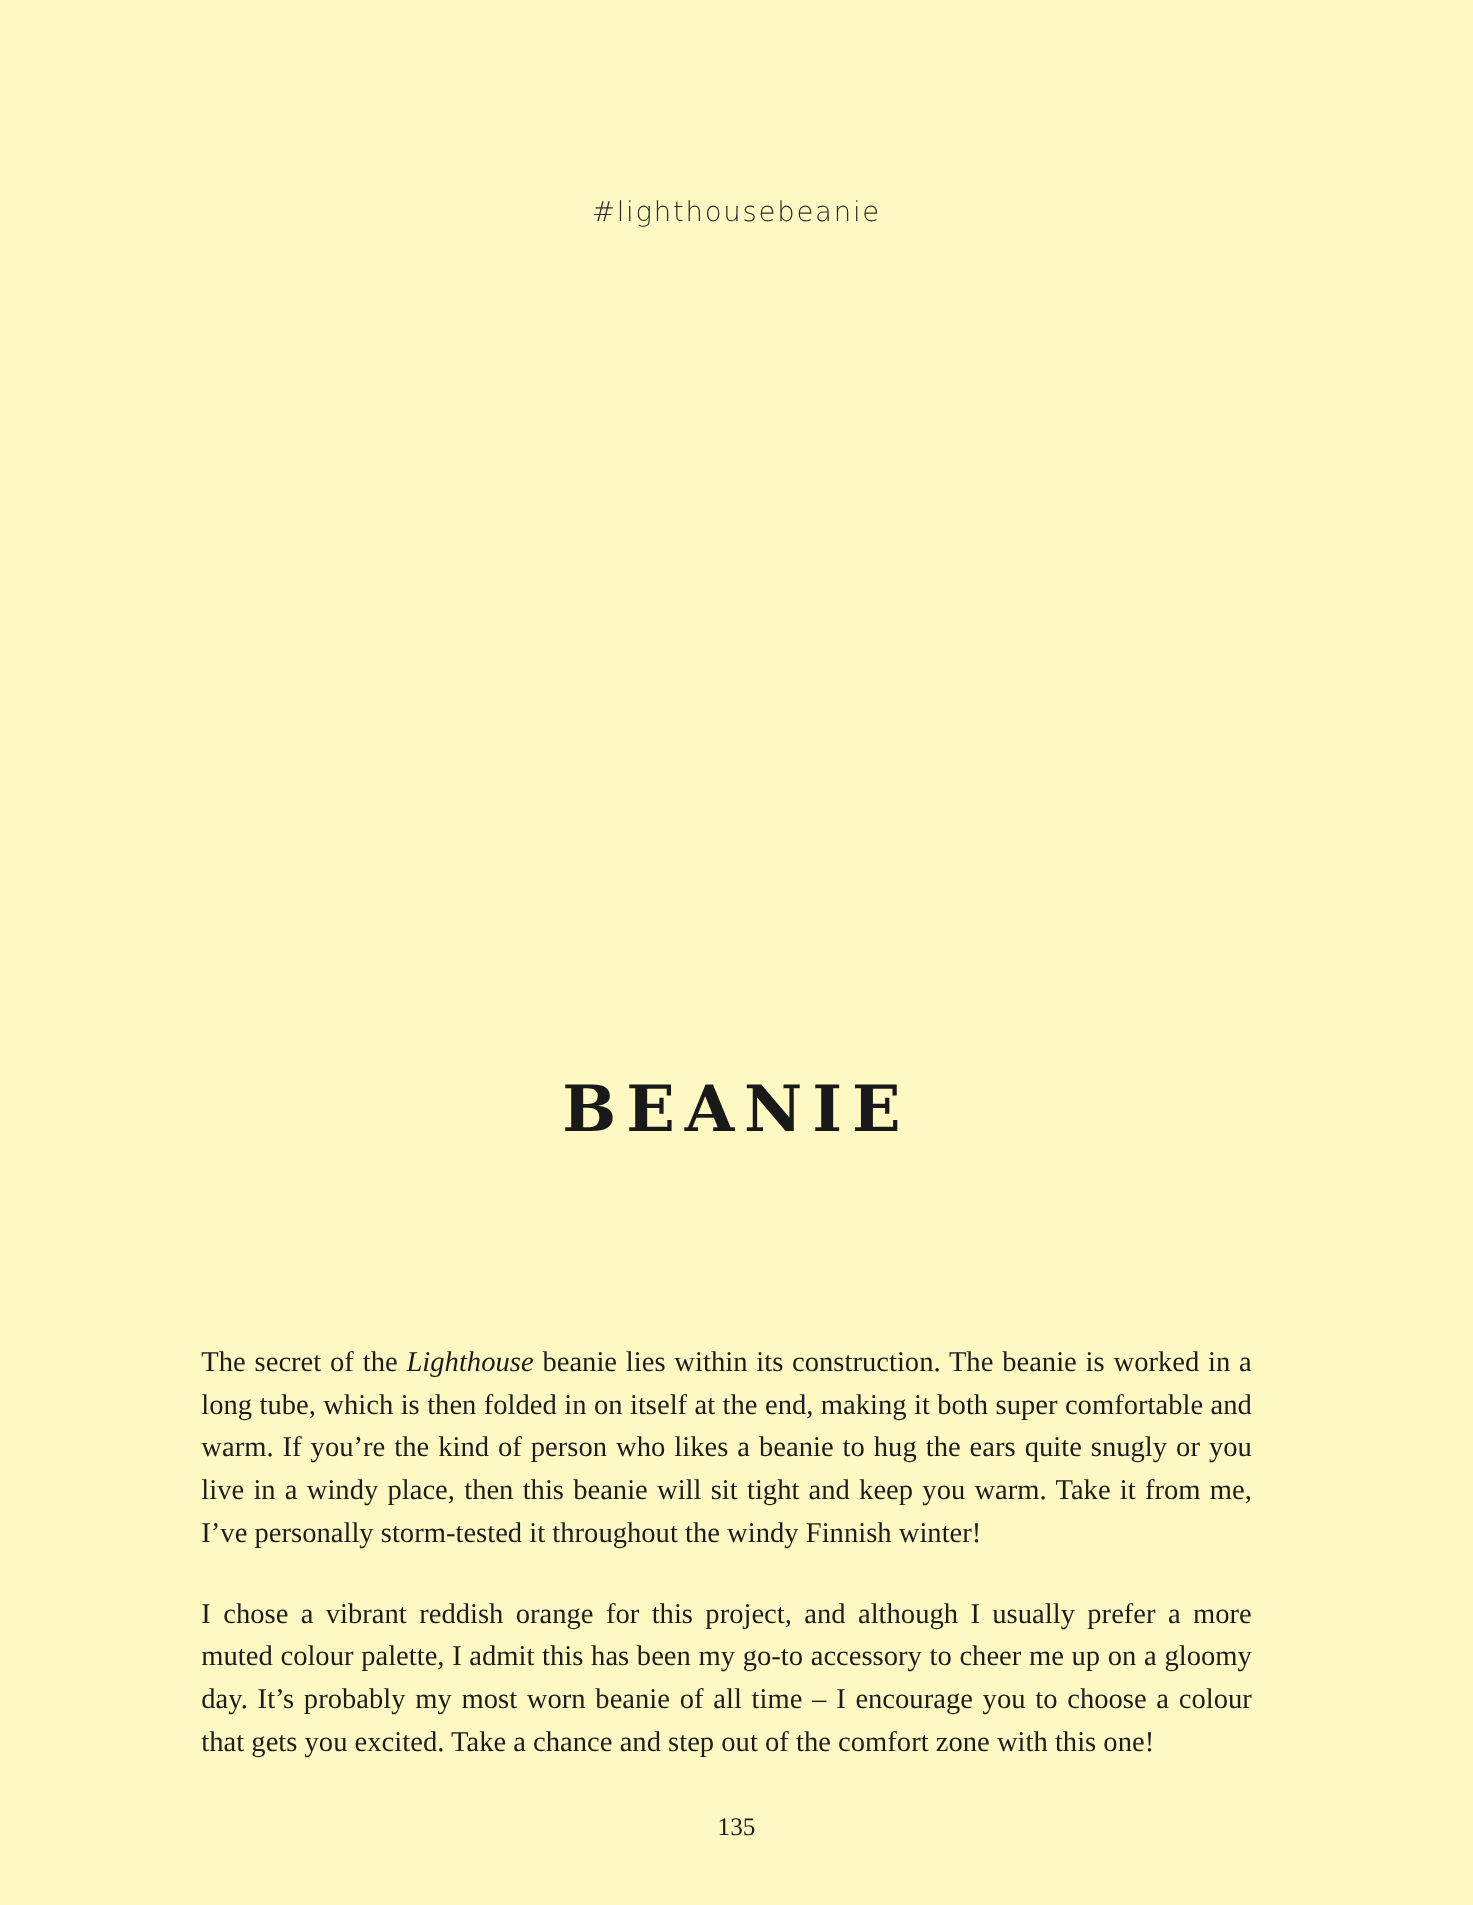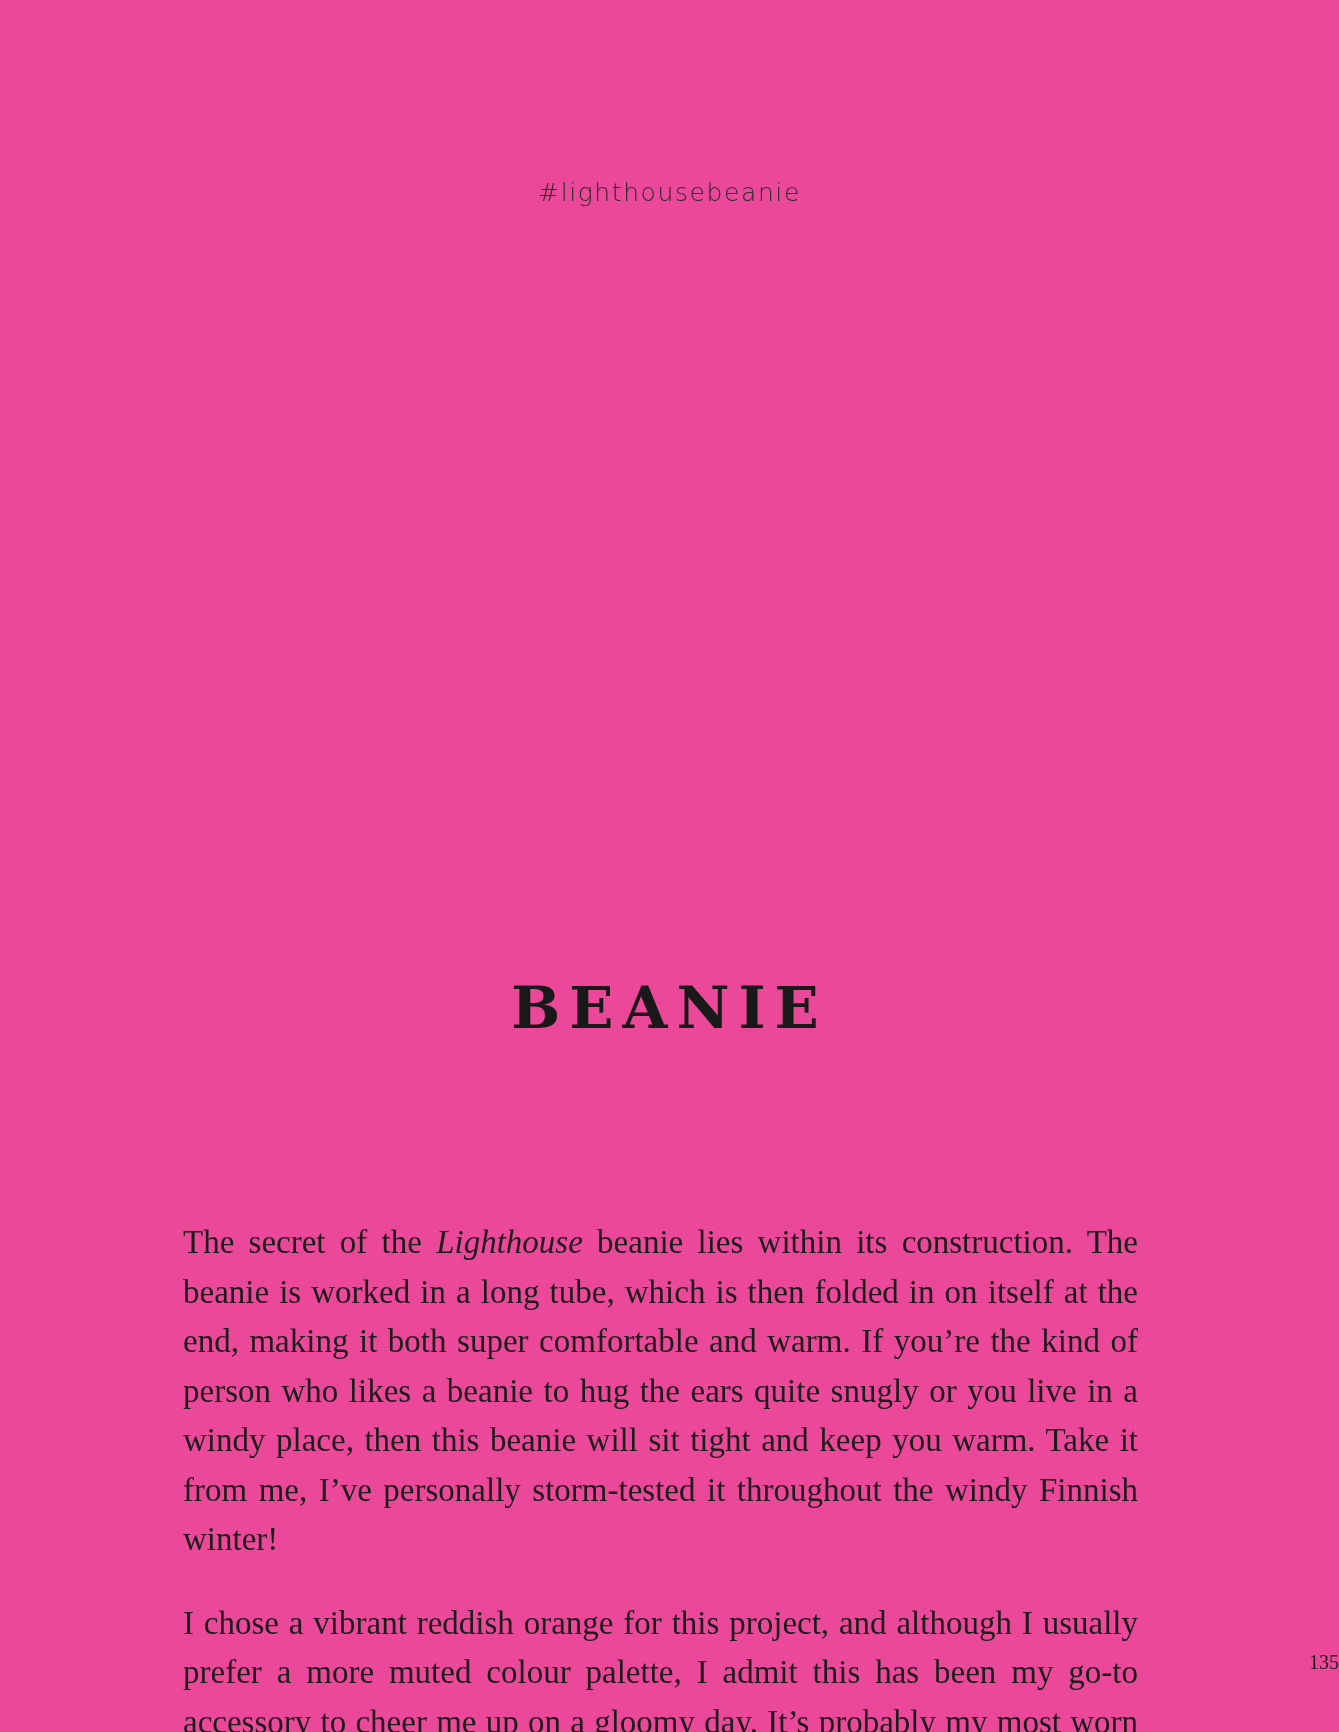--- a/index.html
+++ b/index.html
@@ -12,21 +12,21 @@
     height: 1732px;
     position: relative;
     font-family: "Liberation Serif", serif;
     color: #1a1a1a;
     overflow: hidden;
   }
 
   .page {
     position: absolute;
     inset: 0;
-    background: #ec4899;
+    background: #fef9c3;
   }
 
   .hashtag {
     position: absolute;
     top: 178px;
     left: 0;
     width: 100%;
     text-align: center;
     font-family: "DejaVu Sans", sans-serif;
     font-size: 25px;
@@ -54,37 +54,37 @@
   }
 
   .body-block {
     position: absolute;
     top: 1218px;
     left: 183px;
     width: 955px;
   }
   .para {
     font-family: "Liberation Serif", serif;
-    font-size: 33px;
+    font-size: 26px;
     line-height: 1.5;
     text-align: justify;
     color: #1c1c1c;
     margin: 0 0 34px 0;
   }
   .para:last-child { margin-bottom: 4px; }
   .para em { font-style: italic; }
 
   .page-number {
     position: absolute;
     bottom: 58px;
     left: 0;
     width: 100%;
-    text-align: right;
+    text-align: center;
     font-family: "Liberation Serif", serif;
-    font-size: 20px;
+    font-size: 23px;
     color: #1c1c1c;
   }
 </style>
 </head>
 <body>
 
 <div class="page">
 
   <div class="hashtag">#lighthousebeanie</div>
 

